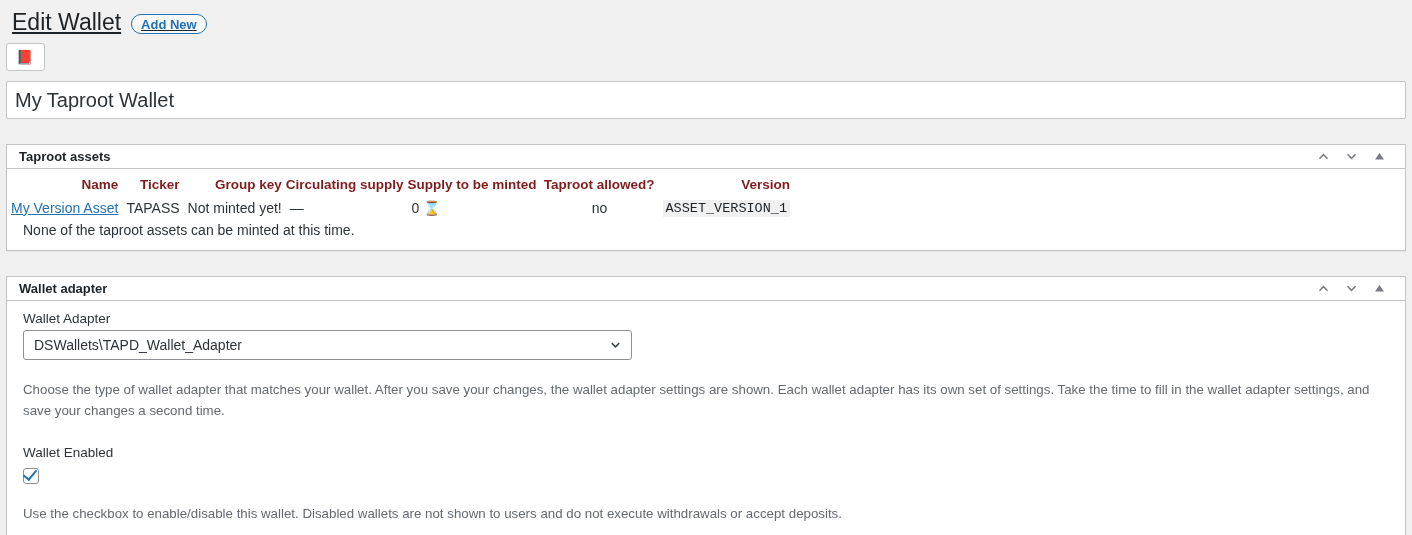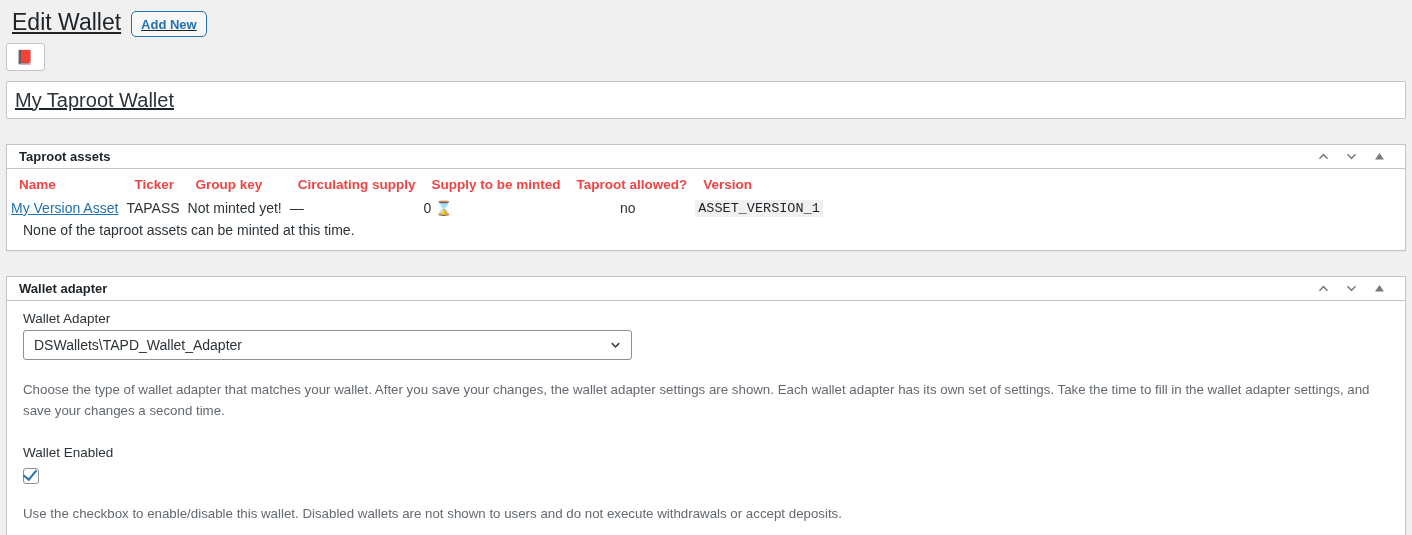--- a/index.html
+++ b/index.html
@@ -25,28 +25,28 @@
     font-size: 23px;
     font-weight: 400;
     line-height: 1.3;
     color: #1d2327;
     white-space: nowrap;
   }
   .add-new-btn {
     display: inline-flex;
     align-items: center;
     justify-content: center;
-    height: 26px;
+    height: 20px;
     padding: 0 9px;
     font-size: 13px;
     font-weight: 700;
     color: #2271b1;
     background: #f6f7f7;
     border: 1px solid #2271b1;
-    border-radius: 5px;
+    border-radius: 11px;
     cursor: pointer;
     white-space: nowrap;
     font-family: "Liberation Sans", sans-serif;
     margin-top: 2px;
   }
 
   .doc-btn-row {
     padding: 5px 0 0 6px;
   }
   .doc-btn {
@@ -62,21 +62,20 @@
     color: #2271b1;
     cursor: pointer;
     text-decoration: none;
     white-space: nowrap;
   }
   .doc-btn .emoji { font-size: 14px; line-height: 1; }
 
   
   .title-wrap {
     padding: 10px 6px 0 6px;
-    text-decoration: underline;
   }
   .title-input {
     display: block;
     width: 100%;
     height: 38px;
     padding: 3px 8px;
     font-size: 20px;
     font-family: "Liberation Sans", sans-serif;
     color: #2c3338;
     background: #fff;
@@ -129,23 +128,23 @@
   
   .assets-table {
     border-collapse: collapse;
     border-spacing: 0;
     margin: 0;
     font-size: 14px;
   }
   .assets-table th {
     font-size: 13.5px;
     font-weight: 700;
-    color: #ef4444;
-    text-align: left;
-    padding: 8px 4px 6px 12px;
+    color: #7f1d1d;
+    text-align: right;
+    padding: 8px 4px 6px 0;
     white-space: nowrap;
   }
   .assets-table td {
     font-size: 14px;
     color: #2c3338;
     padding: 1px 4px 2px 4px;
     white-space: nowrap;
     vertical-align: middle;
   }
   .col-name      { width: 110px; }

